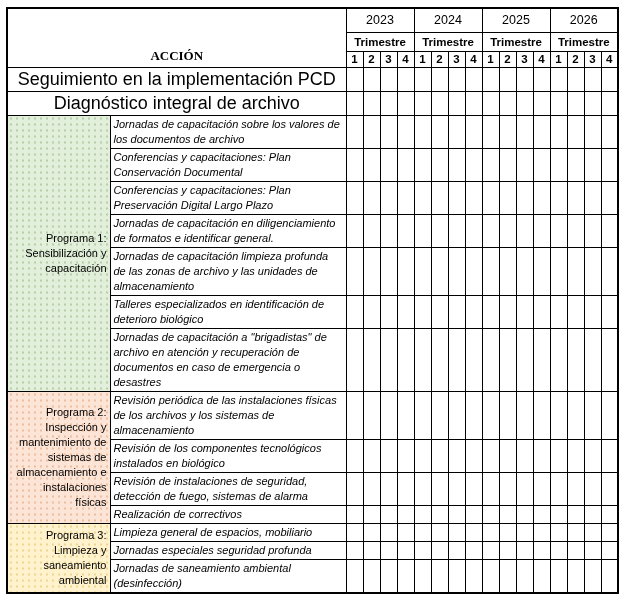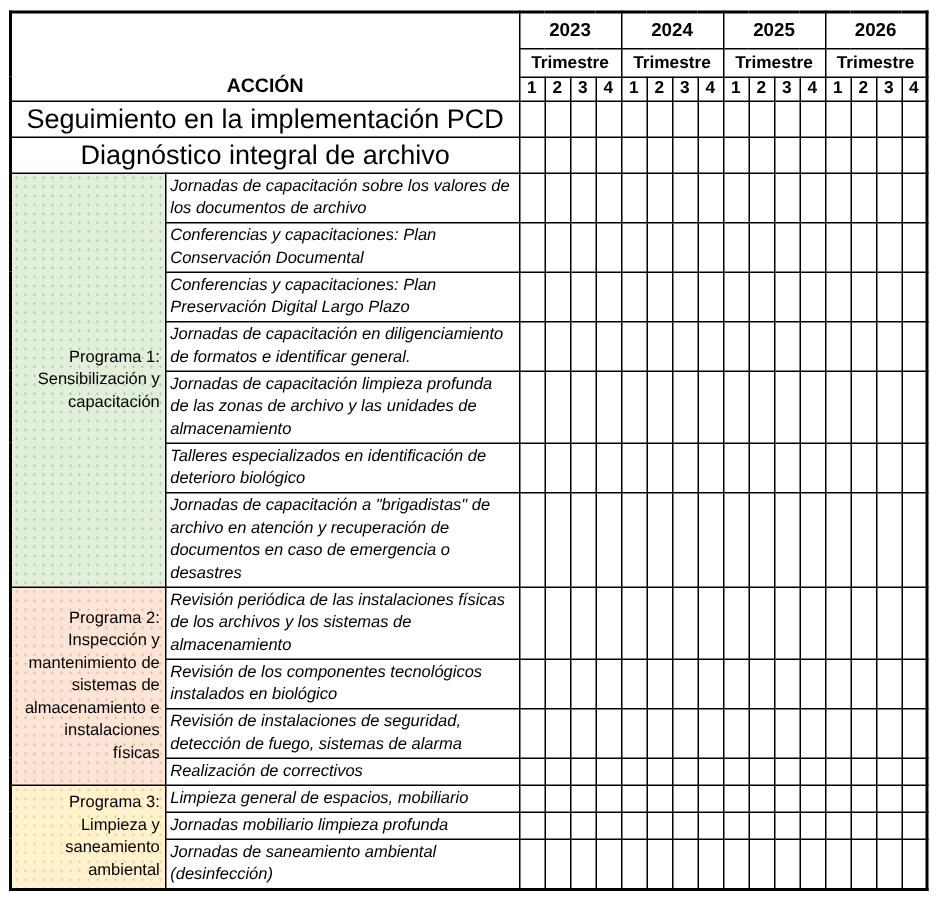--- a/index.html
+++ b/index.html
@@ -16,23 +16,23 @@
   .sched th, .sched td {
     border:1px solid #000; padding:1px 3px;
     overflow:hidden; box-sizing:border-box;
   }
   col.c-prog   { width:103px; }
   col.c-action { width:236px; }
   col.c-q      { width:17px; }
 
   th.accion {
     font-size:13px; font-weight:bold; text-align:center;
-    vertical-align:bottom; padding-bottom:3px; background:#fff;
-  }
-  th.year { font-size:12.5px; font-weight:bold; text-align:center; height:24px; background:#fff; }
+    vertical-align:bottom; padding-bottom:3px; background:#fff;font-family:Liberation Serif, serif;
+  }
+  th.year { font-size:12.5px; font-weight:normal; text-align:center; height:24px; background:#fff; }
   th.trim { font-size:11.5px; font-weight:bold; text-align:center; height:19px; background:#fff;margin-left:15px; }
   th.qnum { font-size:11.5px; font-weight:bold; text-align:center; height:16px; padding:0; background:#fff; }
 
   td.fullrow {
     font-size:18px; text-align:center; vertical-align:middle;
     height:20px; background:#fff; white-space:nowrap;
   }
   td.prog {
     font-size:11px; text-align:right; vertical-align:middle;
     line-height:15px;
@@ -388,21 +388,21 @@
           <td class="qcell fill-yellow"></td>
           <td class="qcell fill-yellow"></td>
           <td class="qcell fill-yellow"></td>
           <td class="qcell fill-yellow"></td>
           <td class="qcell fill-yellow"></td>
           <td class="qcell fill-yellow"></td>
           <td class="qcell fill-yellow"></td>
           <td class="qcell fill-yellow"></td>
         </tr>
         <tr>
-          <td class="action">Jornadas mobiliario limpieza profunda</td>
+          <td class="action">Jornadas especiales seguridad profunda</td>
           <td class="qcell"></td>
           <td class="qcell fill-yellow"></td>
           <td class="qcell"></td>
           <td class="qcell fill-yellow"></td>
           <td class="qcell"></td>
           <td class="qcell fill-yellow"></td>
           <td class="qcell"></td>
           <td class="qcell fill-yellow"></td>
           <td class="qcell"></td>
           <td class="qcell fill-yellow"></td>

